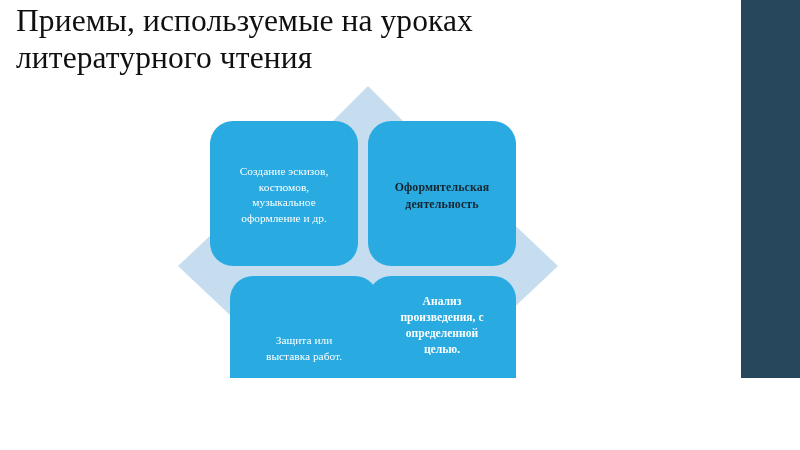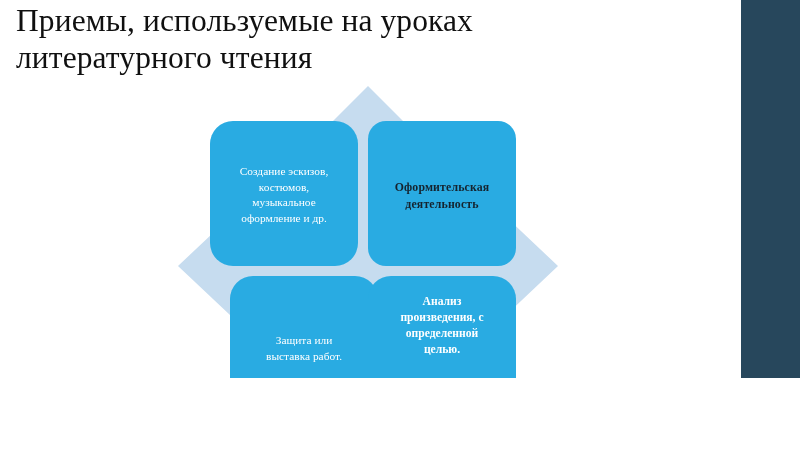--- a/index.html
+++ b/index.html
@@ -79,21 +79,21 @@
     padding: 0 9px;
   }
   .quad .qtext {
     text-align: center;
     font-family: "Liberation Serif", serif;
     line-height: 15.5px;
     white-space: pre-line;
   }
 
   #quad-tl { left: 32px;  top: 35px; }
-  #quad-tr { left: 190px; top: 35px; border-radius: 18px; }
+  #quad-tr { left: 190px; top: 35px; }
   #quad-bl { left: 32px;  top: 190px; margin-left: 20px; }
   #quad-br { left: 190px; top: 190px; }
 
   #quad-tl .qtext {
     color: #ffffff;
     font-size: 11.4px;
     font-weight: 400;
     padding-top: 43px;
   }
   #quad-tr .qtext {

